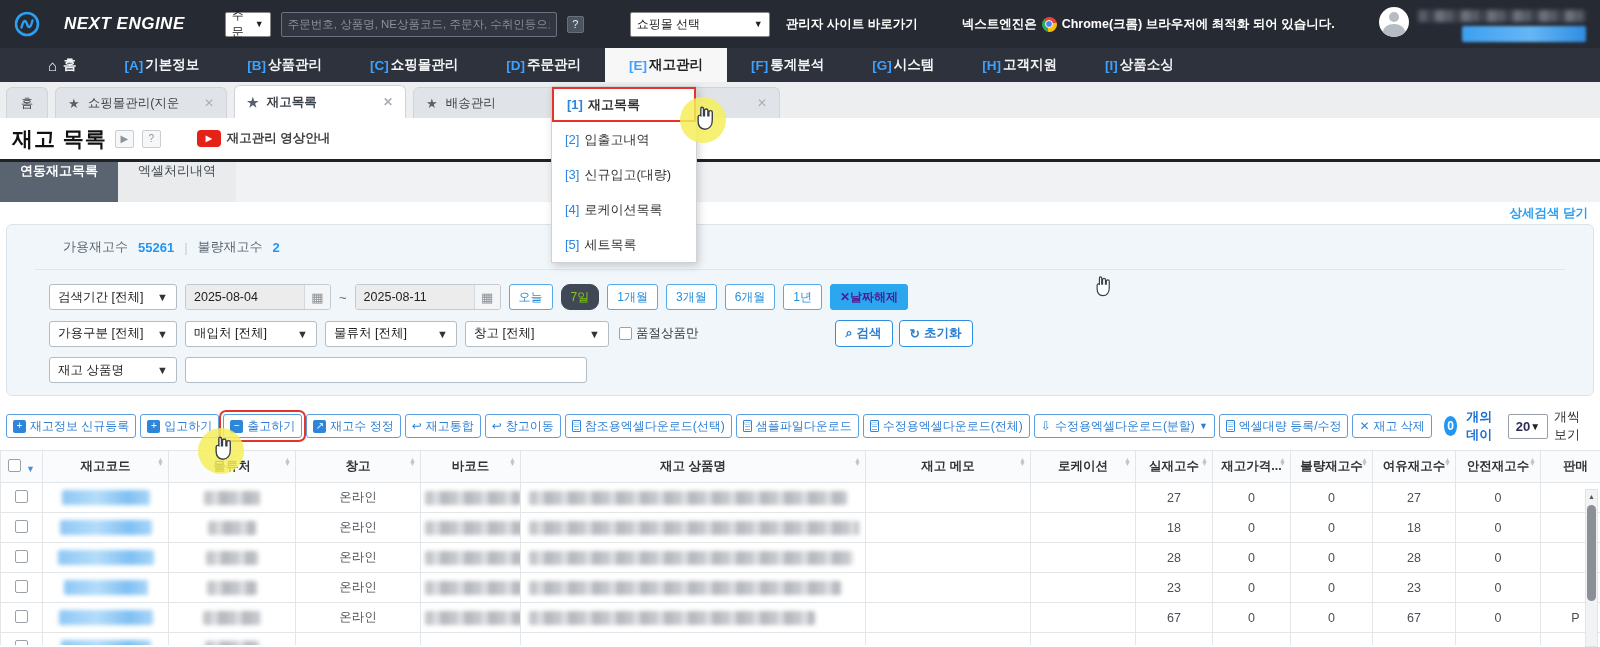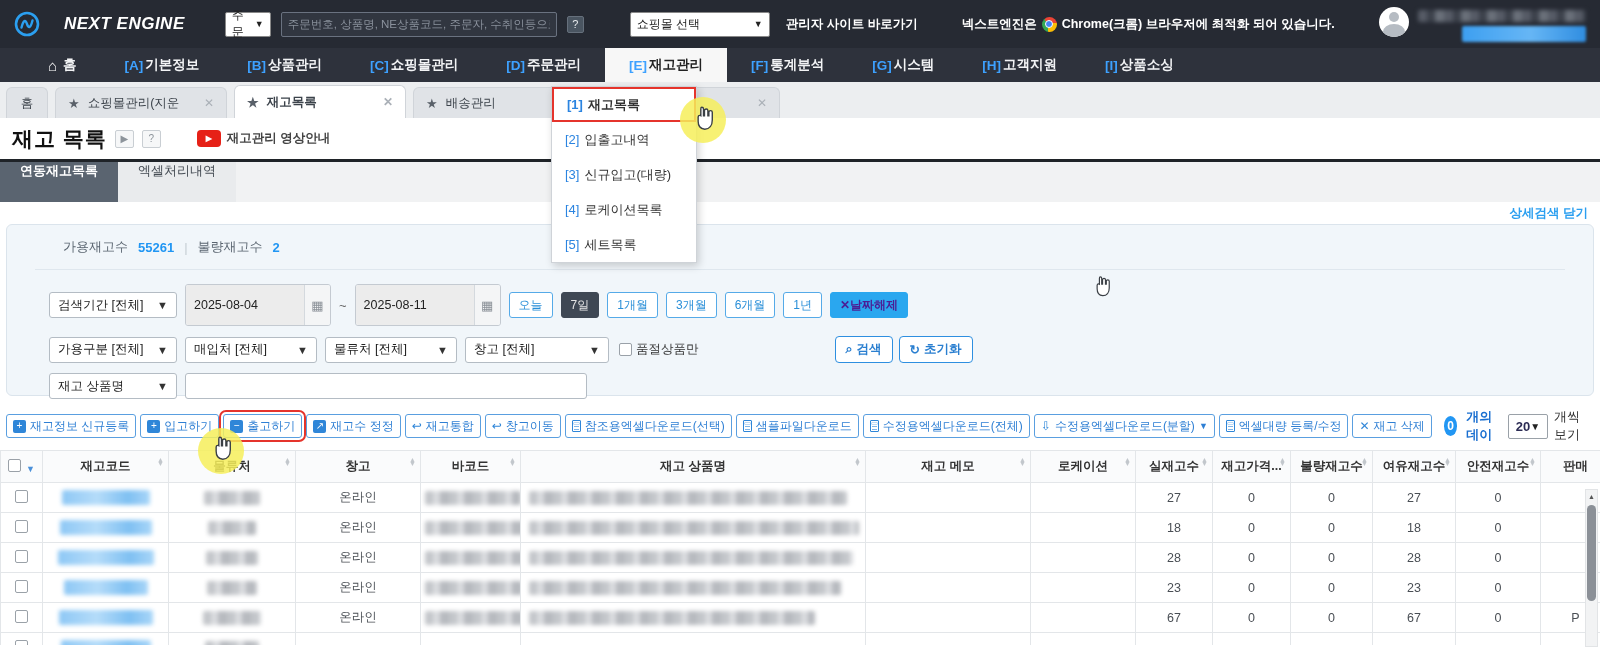--- a/index.html
+++ b/index.html
@@ -64,28 +64,28 @@
   
   .fpanel { margin: 0 6px; height: 172px; background: #f1f6fa; border: 1px solid #dbe4ec; border-radius: 6px; padding: 13px 28px; }
   .sumrow { display: flex; align-items: center; gap: 10px; font-size: 13px; color: #5a6570; padding-left: 28px; }
   .sumrow b { color: #2196f3; }
   .vsep { color: #c5ccd3; }
   .fhr { border: none; border-top: 1px solid #dfe7ee; margin: 13px 0 14px 0; }
   .frow { display: flex; align-items: center; gap: 8px; margin-bottom: 10px; padding-left: 14px; }
   .fsel { background: #fff; border: 1px solid #b4bcc4; border-radius: 3px; height: 26px; width: 128px;
     display: flex; align-items: center; justify-content: space-between; padding: 0 8px; font-size: 12.5px; color: #222; }
   .fsel .car { font-size: 11px; color: #333; }
-  .datewrap { display: flex; height: 42px; border: 1px solid #c4cad1; border-radius: 3px; overflow: hidden; }
+  .datewrap { display: flex; height: 26px; border: 1px solid #c4cad1; border-radius: 3px; overflow: hidden; }
   .datein { width: 118px; border: none; background: #ececec; font-size: 12.5px; padding: 0 8px; color: #222; }
   .calbtn { width: 26px; background: #f4f5f6; border-left: 1px solid #d4d9de; color: #8a9097; font-size: 13px;
     display: flex; align-items: center; justify-content: center; }
   .tilde { color: #666; font-size: 13px; }
   .qbtn { height: 26px; padding: 0 9px; background: #fff; border: 1px solid #55aae8; color: #2a8fd8; font-size: 12px;
     border-radius: 3px; display: flex; align-items: center; }
-  .qbtn.on { background: #3f4854; border-color: #3f4854; color: #e5e5e5; }
+  .qbtn.on { background: #3f4854; border-color: #3f4854; color: #84cc16; border-radius: 9px; }
   .qbtn.clear { background: #2aa7ef; border-color: #2aa7ef; color: #4c1d95; font-weight: bold; }
   .chkwrap { display: flex; align-items: center; gap: 4px; font-size: 12.5px; color: #333; margin-left: 2px; }
   .chk { width: 13px; height: 13px; border: 1px solid #9aa1a8; background: #fff; border-radius: 2px; }
   .srch-group { margin-left: 128px; display: flex; gap: 6px; }
   .act-btn { height: 27px; padding: 0 10px; background: #fff; border: 1px solid #2e8fe0; color: #2a7fd0; border-radius: 4px;
     font-size: 12.5px; font-weight: bold; display: flex; align-items: center; gap: 4px; }
   .wide-input { width: 402px; height: 26px; border: 1px solid #b4bcc4; border-radius: 3px; background: #fff; padding: 0 8px; font-size: 12.5px; }
   
   .toolbar { margin: 12px 6px 0 6px; display: flex; align-items: center; gap: 4px; }
   .tbtn { height: 24px; padding: 0 6px; background: #fff; border: 1px solid #5a9fe0; color: #2e7fd4; border-radius: 3px;

